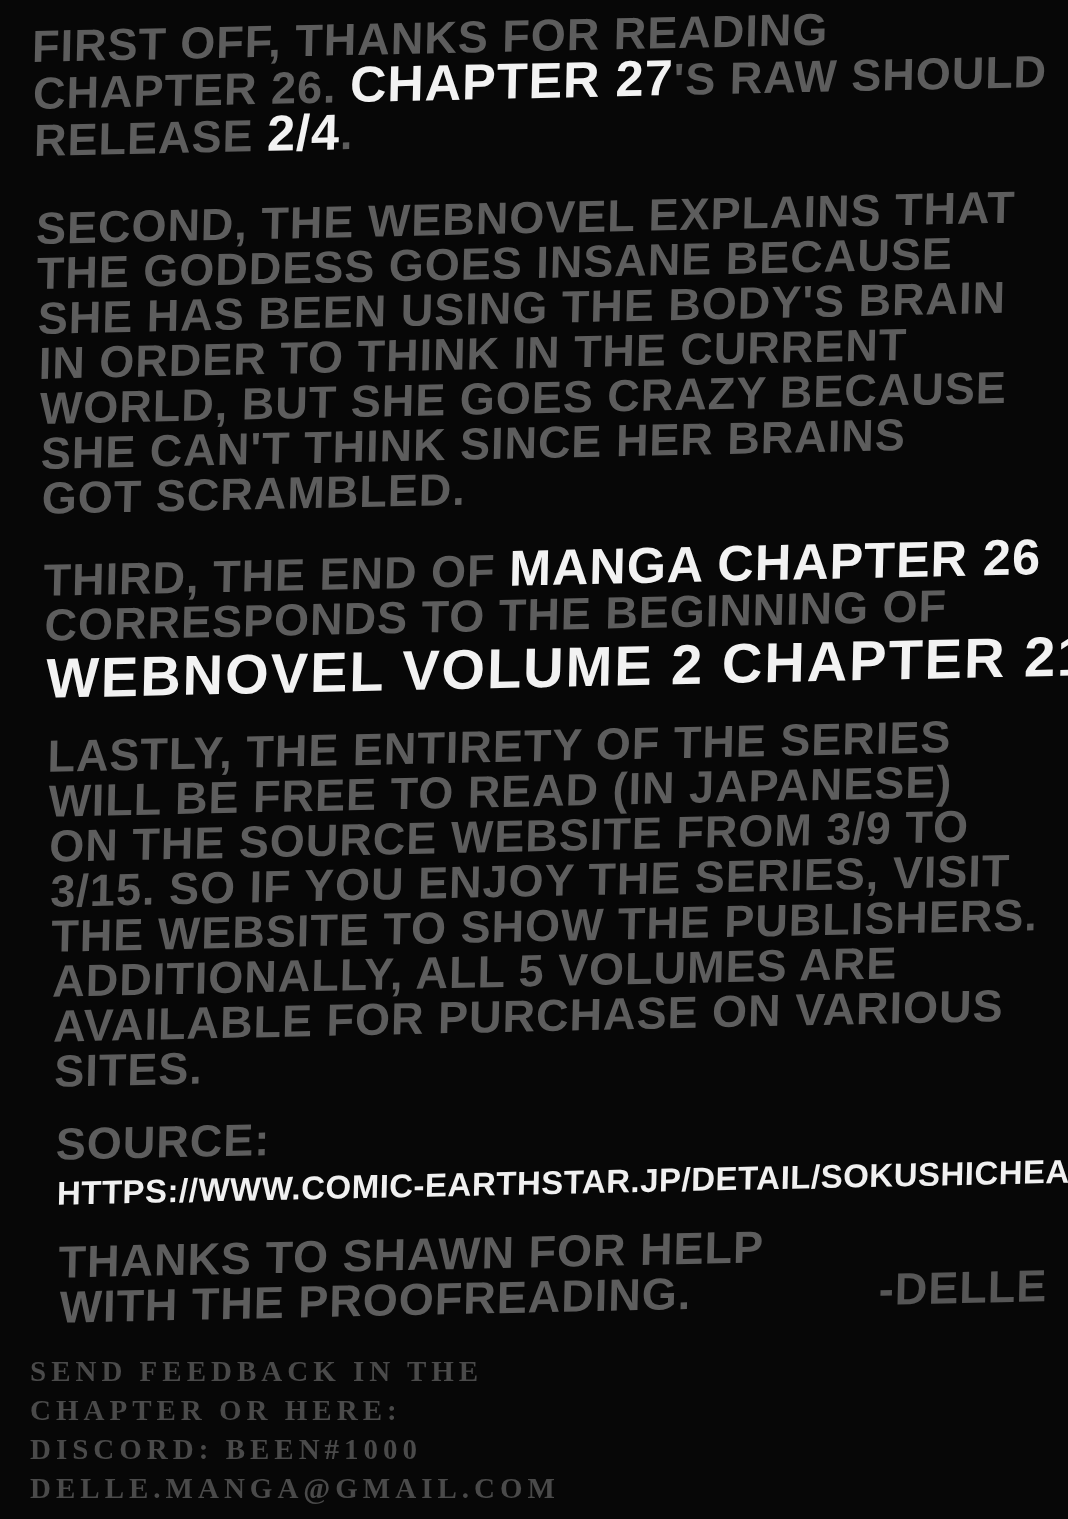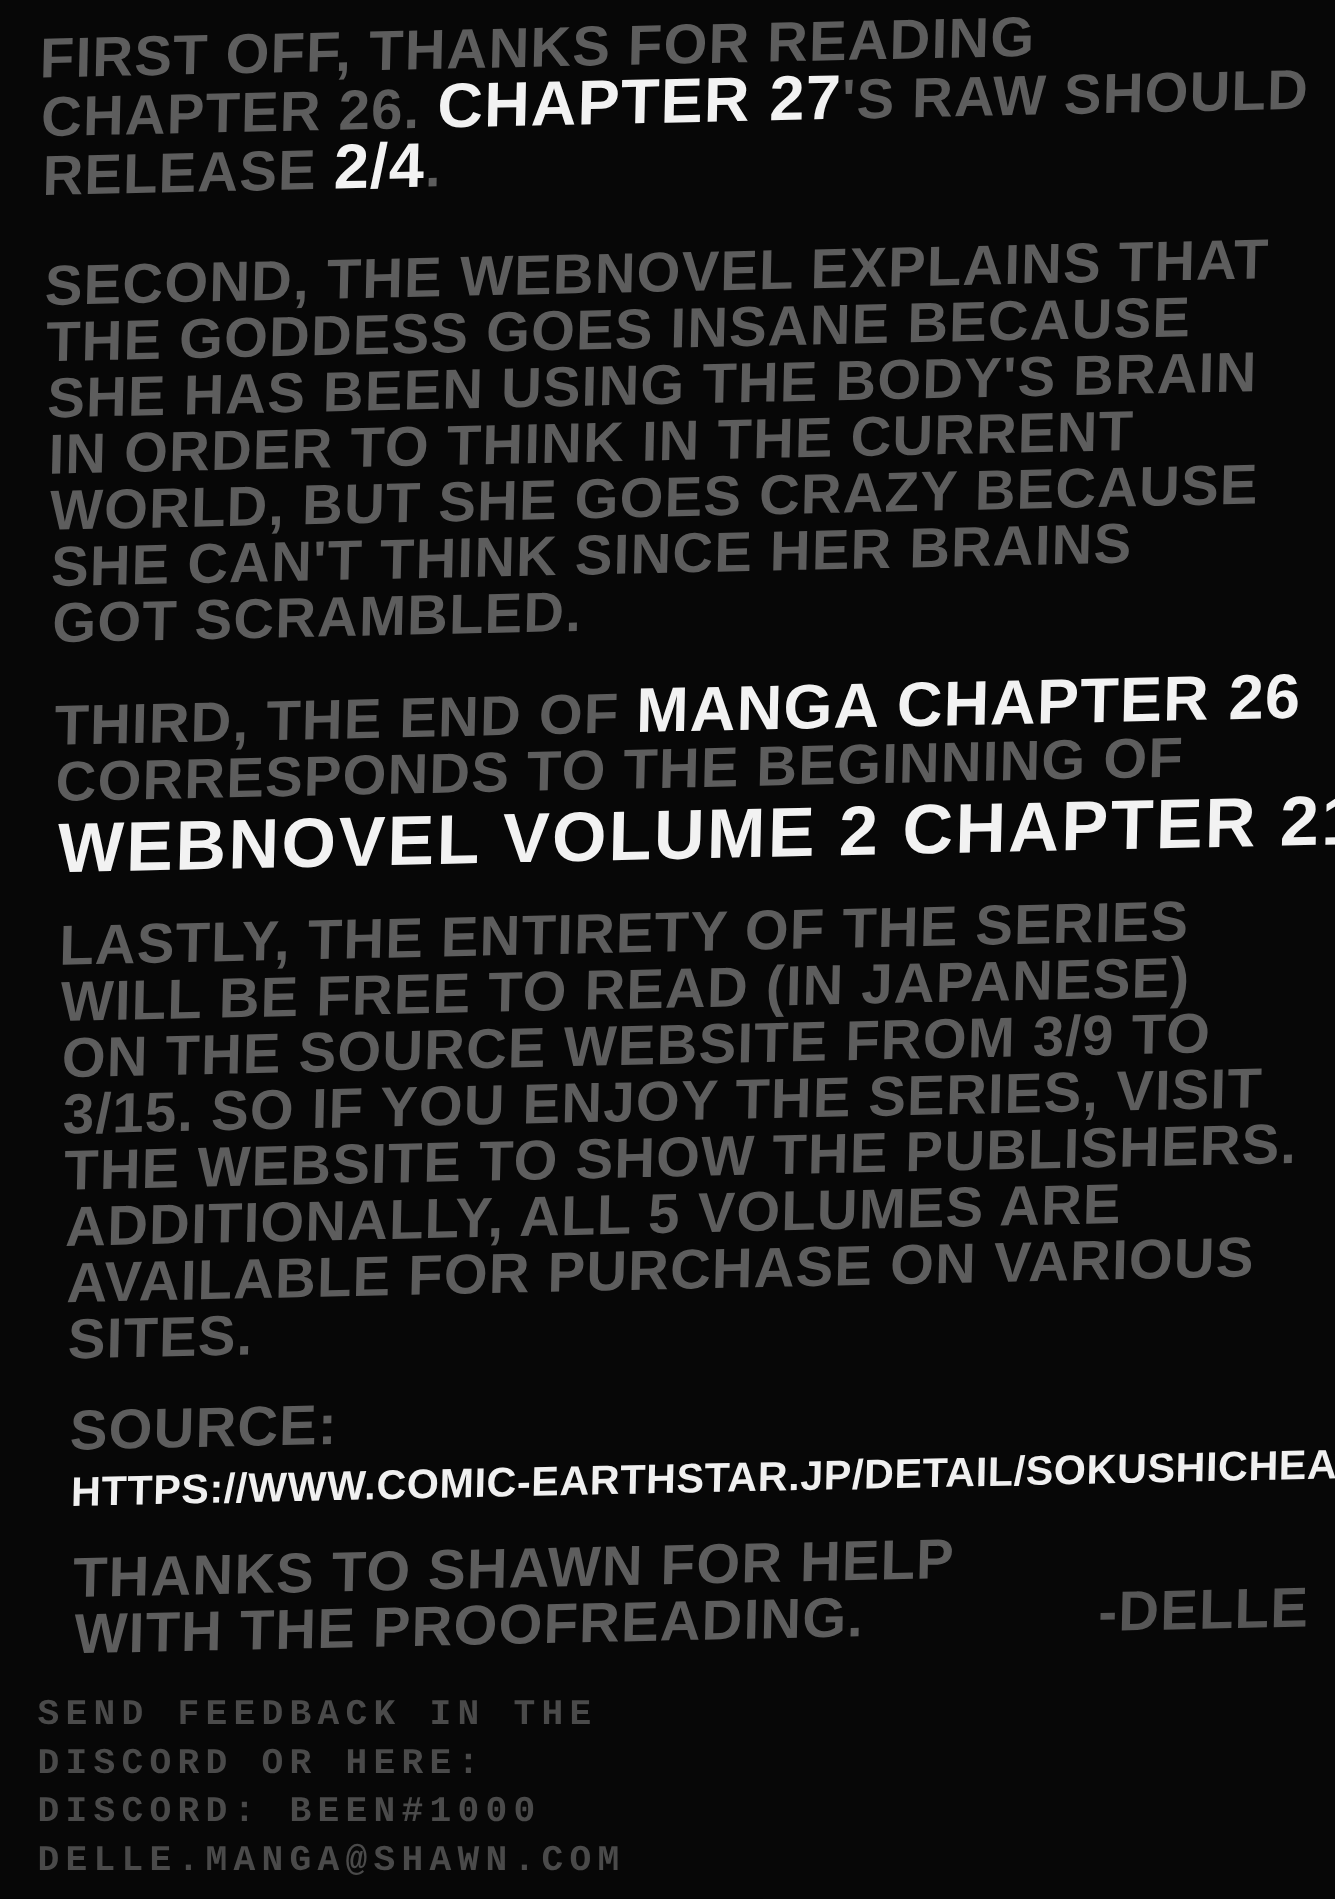--- a/index.html
+++ b/index.html
@@ -52,21 +52,21 @@
   .sig {
     position: absolute;
     right: 24px;
     bottom: 0;
     color: #565656;
   }
   .footer {
     position: absolute;
     left: 30px;
     top: 1352px;
-    font-family: Liberation Mono, monospace;
+    font-family: Liberation Serif, serif;
     font-weight: bold;
     font-size: 29px;
     line-height: 39px;
     letter-spacing: 5px;
     color: #4a4a4a;
     white-space: nowrap;
   }
   
   .p1 { top: 24px; }
   .p2 { top: 206px; }
@@ -121,17 +121,17 @@
 
     <div class="para thanks">
       <div class="line"><span class="g">THANKS TO SHAWN FOR HELP</span></div>
       <div class="line"><span class="g">WITH THE PROOFREADING.</span><span class="sig">-DELLE</span></div>
     </div>
 
   </div>
 
   <div class="footer">
     <div>SEND FEEDBACK IN THE</div>
-    <div>DISCORD OR HERE:</div>
+    <div>CHAPTER OR HERE:</div>
     <div>DISCORD: BEEN#1000</div>
-    <div>DELLE.MANGA@SHAWN.COM</div>
+    <div>DELLE.MANGA@GMAIL.COM</div>
   </div>
 </div>
 
 </body></html>

